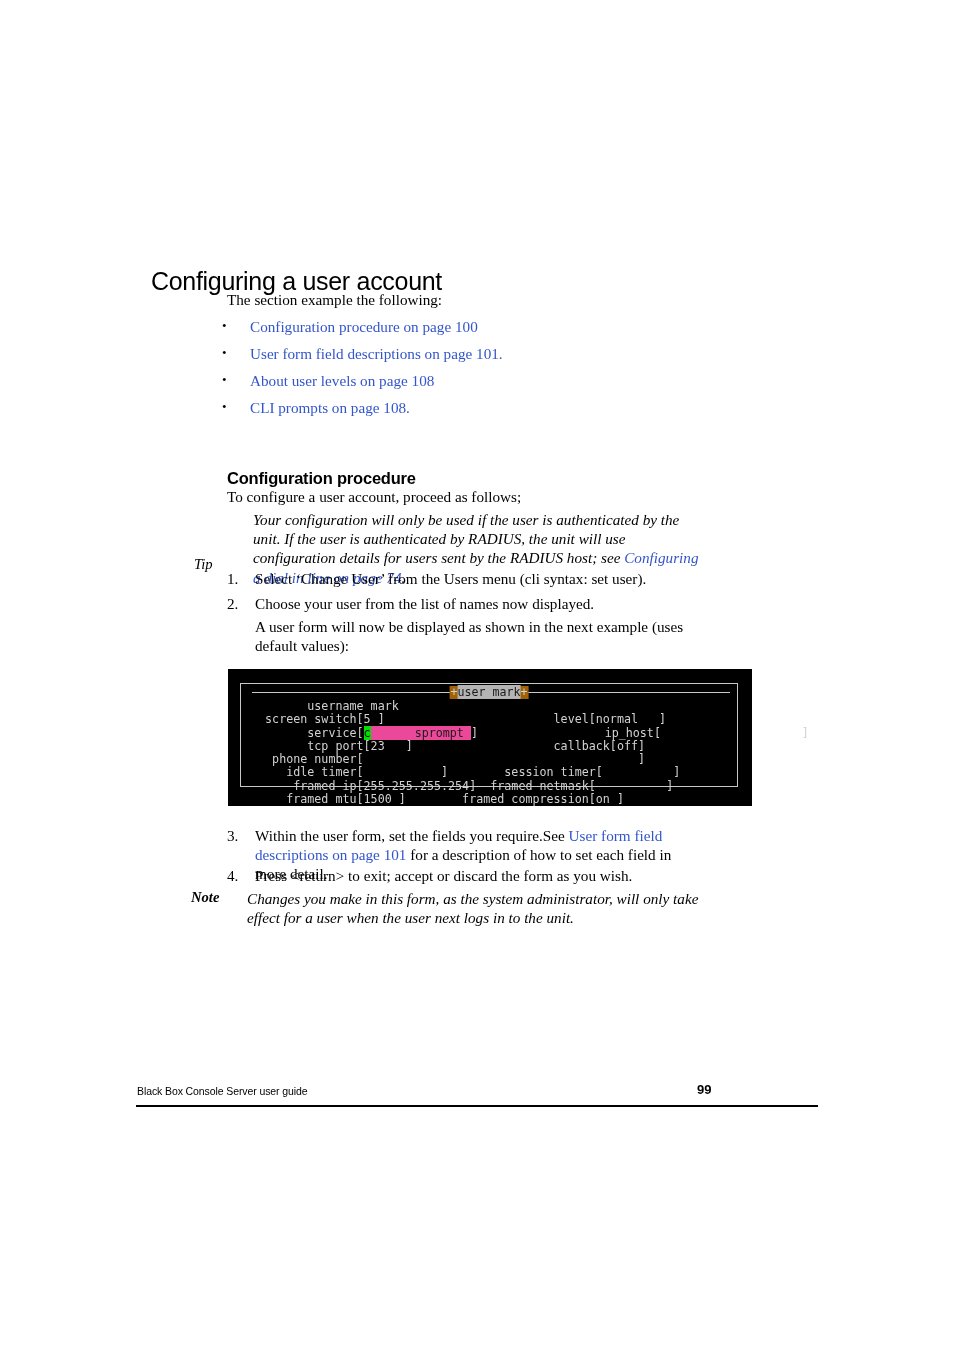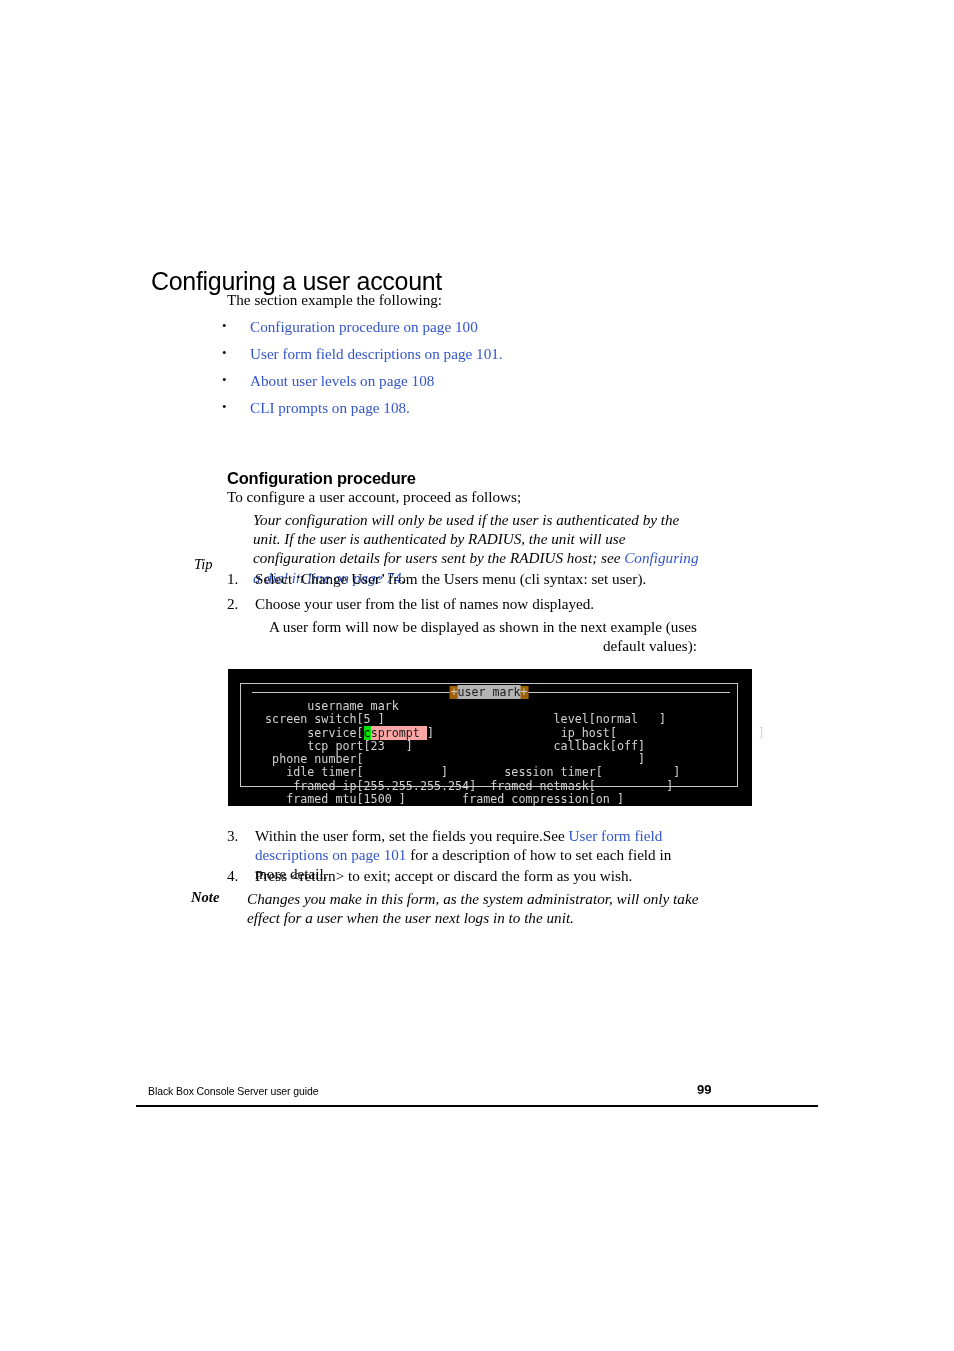--- a/index.html
+++ b/index.html
@@ -121,21 +121,20 @@
 
   .step1 { left: 227px; top: 569px; width: 480px; height: 20px; }
   .step2 { left: 227px; top: 594px; width: 480px; height: 20px; }
   .step2-sub {
     position: absolute;
     left: 255px;
     top: 617px;
     width: 442px;
     font-size: 15.2px;
     line-height: 19.2px;
-    text-align: right;
   }
   .step3 { left: 227px; top: 826px; width: 480px; height: 40px; }
   .step4 { left: 227px; top: 866px; width: 480px; height: 20px; }
 
   .note-label {
     position: absolute;
     left: 191px;
     top: 889px;
     font-style: italic;
     font-weight: bold;
@@ -202,42 +201,42 @@
     font-family: "DejaVu Sans Mono", "Liberation Mono", monospace;
     font-size: 11.7px;
     line-height: 13.3px;
     color: #d2d2d2;
   }
   .cursor-cell {
     background: #00e000;
     color: #000000;
   }
   .field-hl {
-    background: #fca5a5;
+    background: #ec4899;
     color: #1a1a1a;
+    padding-left: 44px;
   }
 
   
   .footer-rule {
     position: absolute;
     left: 136px;
     top: 1105px;
     width: 682px;
     height: 2px;
     background: #000;
   }
   .footer-left {
     position: absolute;
     left: 137px;
     top: 1085px;
     font-family: "Liberation Sans", sans-serif;
     font-size: 10.5px;
     letter-spacing: -0.1px;
     color: #000;
-    margin-left: 11px;
   }
   .footer-page {
     position: absolute;
     left: 697px;
     top: 1082px;
     font-family: "Liberation Sans", sans-serif;
     font-weight: bold;
     font-size: 13px;
     color: #000;
   }

